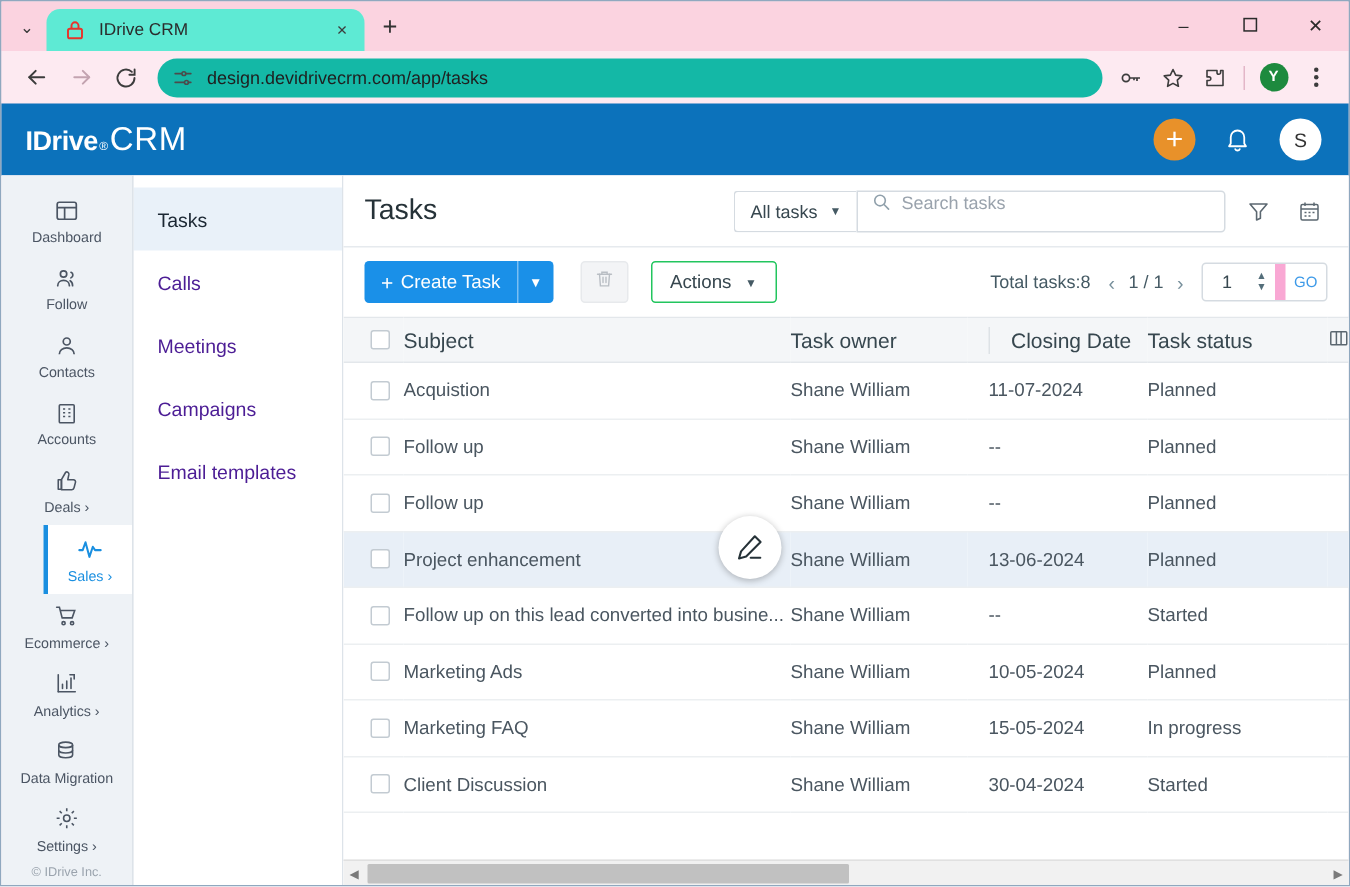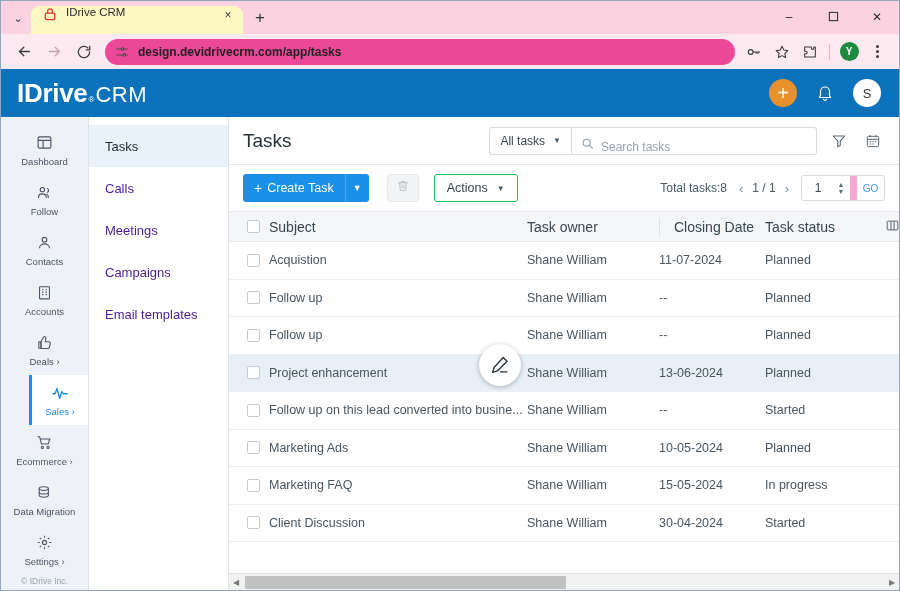--- a/index.html
+++ b/index.html
@@ -28,23 +28,23 @@
   }
   .tab-chevron {
     width: 26px; height: 28px;
     display: flex; align-items: center; justify-content: center;
     color: #3c3c3c; font-size: 11px;
     margin-bottom: 2px;
   }
   .tab {
     height: 28px;
     min-width: 212px;
-    background: #fef9c3;
+    background: #5eead4;
     border-radius: 9px 9px 0 0;
-    display: flex; 
+    display: flex; align-items: center;
     padding: 0 6px 0 11px;
     gap: 8px;
     position: relative;
   }
   .tab-favicon {
     width: 16px; height: 16px;
     flex: none;
     display: flex; align-items: center; justify-content: center;
   }
   .tab-title {
@@ -84,26 +84,26 @@
   .nav-btn {
     width: 28px; height: 28px;
     display: flex; align-items: center; justify-content: center;
     color: #4b4b4b;
     border-radius: 50%;
   }
   .nav-btn.disabled { color: #c0a8b2; }
   .omnibox {
     flex: 1;
     height: 26px;
-    background: #ec4899;
+    background: #14b8a6;
     border-radius: 13px;
     display: flex; align-items: center;
     padding: 0 10px;
     gap: 9px;
-    margin-left: 5px; margin-right: 4px; font-weight: bold;
+    margin-left: 5px; margin-right: 4px;
   }
   .omni-url {
     font-size: 12px; color: #1f1f1f;
     flex: 1; white-space: nowrap; overflow: hidden;
   }
   .omni-icon { display: flex; align-items: center; }
   .tb-icon {
     width: 26px; height: 26px;
     display: flex; align-items: center; justify-content: center;
     color: #3c3c3c;
@@ -127,21 +127,21 @@
     background: #0c72bb;
     display: flex; align-items: center;
     padding: 0 18px 0 16px;
     flex: none;
   }
   .logo {
     display: flex; align-items: baseline;
     color: #fff;
   }
   .logo-idrive {
-    font-size: 26px; font-weight: bold; letter-spacing: -0.3px;
+    font-size: 18px; font-weight: bold; letter-spacing: -0.3px;
     display: flex; align-items: flex-end;
   }
   .logo-reg { font-size: 8px; vertical-align: super; margin: 0 1px 0 1px; }
   .logo-crm { font-size: 22px; font-weight: 300; letter-spacing: 0.5px; }
   .header-right {
     margin-left: auto; display: flex; align-items: center; gap: 19px;
   }
   .plus-btn {
     width: 28px; height: 28px; border-radius: 50%;
     background: #e8912a; color: #fff;
@@ -223,21 +223,21 @@
     border-right: none;
     display: flex; align-items: center;
     padding: 0 10px; gap: 8px;
     font-size: 12px; color: #37474f;
     background: #fff;
   }
   .search-box {
     width: 246px; height: 28px;
     border: 1px solid #d5dbe1;
     border-radius: 0 3px 3px 0;
-    display: flex; align-items: flex-end;
+    display: flex; align-items: flex-start;
     padding: 0 9px; gap: 7px;
     background: #fff;
   }
   .search-box input {
     border: none; outline: none;
     font-size: 12px; color: #333;
     font-family: "Liberation Sans", sans-serif;
     width: 100%; background: transparent;
   }
   .search-box input::placeholder { color: #9aa3ad; }
@@ -538,20 +538,31 @@
         <span class="side-ico">
           <svg width="17" height="17" viewBox="0 0 24 24" fill="none" stroke="currentColor" stroke-width="1.5" stroke-linecap="round">
               <path d="M2.5 4h2.6l2.6 10h9.4l2.4-7H6"></path>
               <circle cx="9" cy="19" r="1.5"></circle>
               <circle cx="17" cy="19" r="1.5"></circle>
             </svg>
         </span>
         <span class="side-label">Ecommerce ›</span>
       </div>
 
+      <div class="side-item">
+        <span class="side-ico">
+          <svg width="17" height="17" viewBox="0 0 24 24" fill="none" stroke="currentColor" stroke-width="1.5" stroke-linecap="round">
+              <path d="M4 20V4"></path>
+              <path d="M4 20h16"></path>
+              <path d="M8 17v-4M12 17v-7M16 17v-10"></path>
+              <path d="M15 4h4v4"></path>
+            </svg>
+        </span>
+        <span class="side-label">Analytics ›</span>
+      </div>
 
       <div class="side-item">
         <span class="side-ico">
           <svg width="17" height="17" viewBox="0 0 24 24" fill="none" stroke="currentColor" stroke-width="1.5">
               <ellipse cx="11" cy="6.5" rx="6.5" ry="2.6"></ellipse>
               <path d="M4.5 6.5v9.5c0 1.4 2.9 2.6 6.5 2.6s6.5-1.2 6.5-2.6V6.5"></path>
               <path d="M4.5 11.5c0 1.4 2.9 2.6 6.5 2.6s6.5-1.2 6.5-2.6"></path>
             </svg>
         </span>
         <span class="side-label">Data Migration</span>

